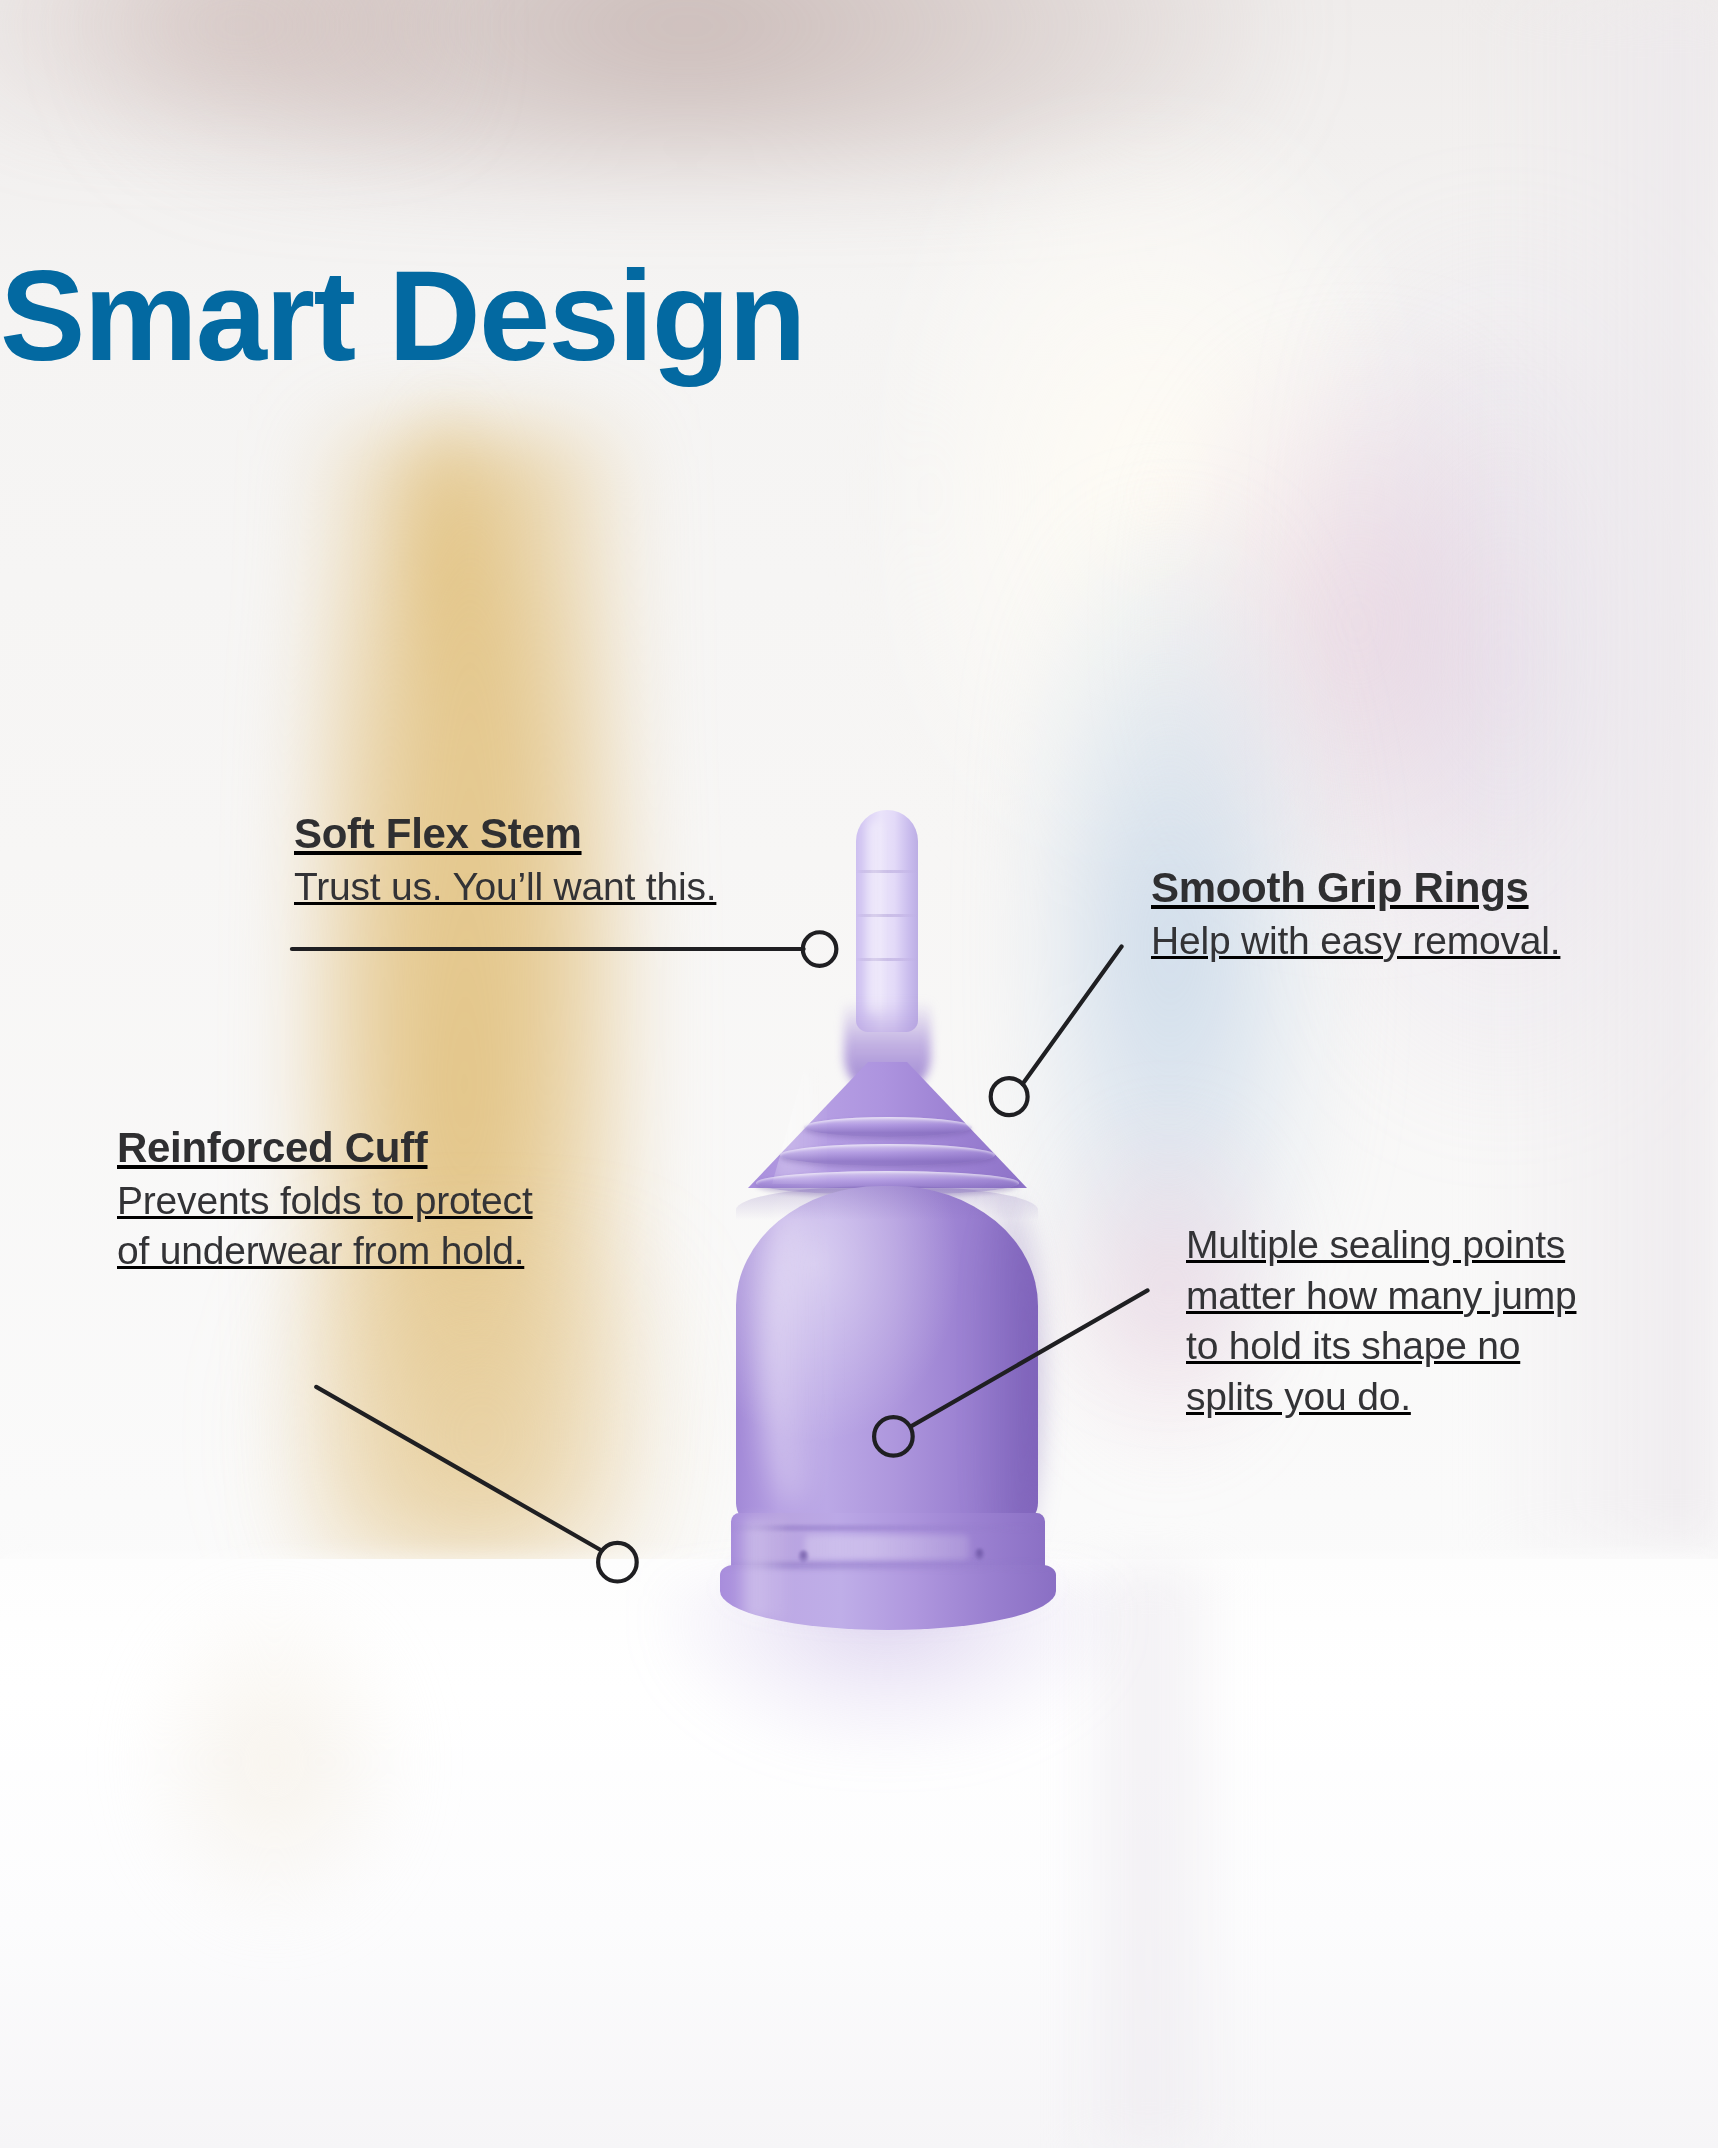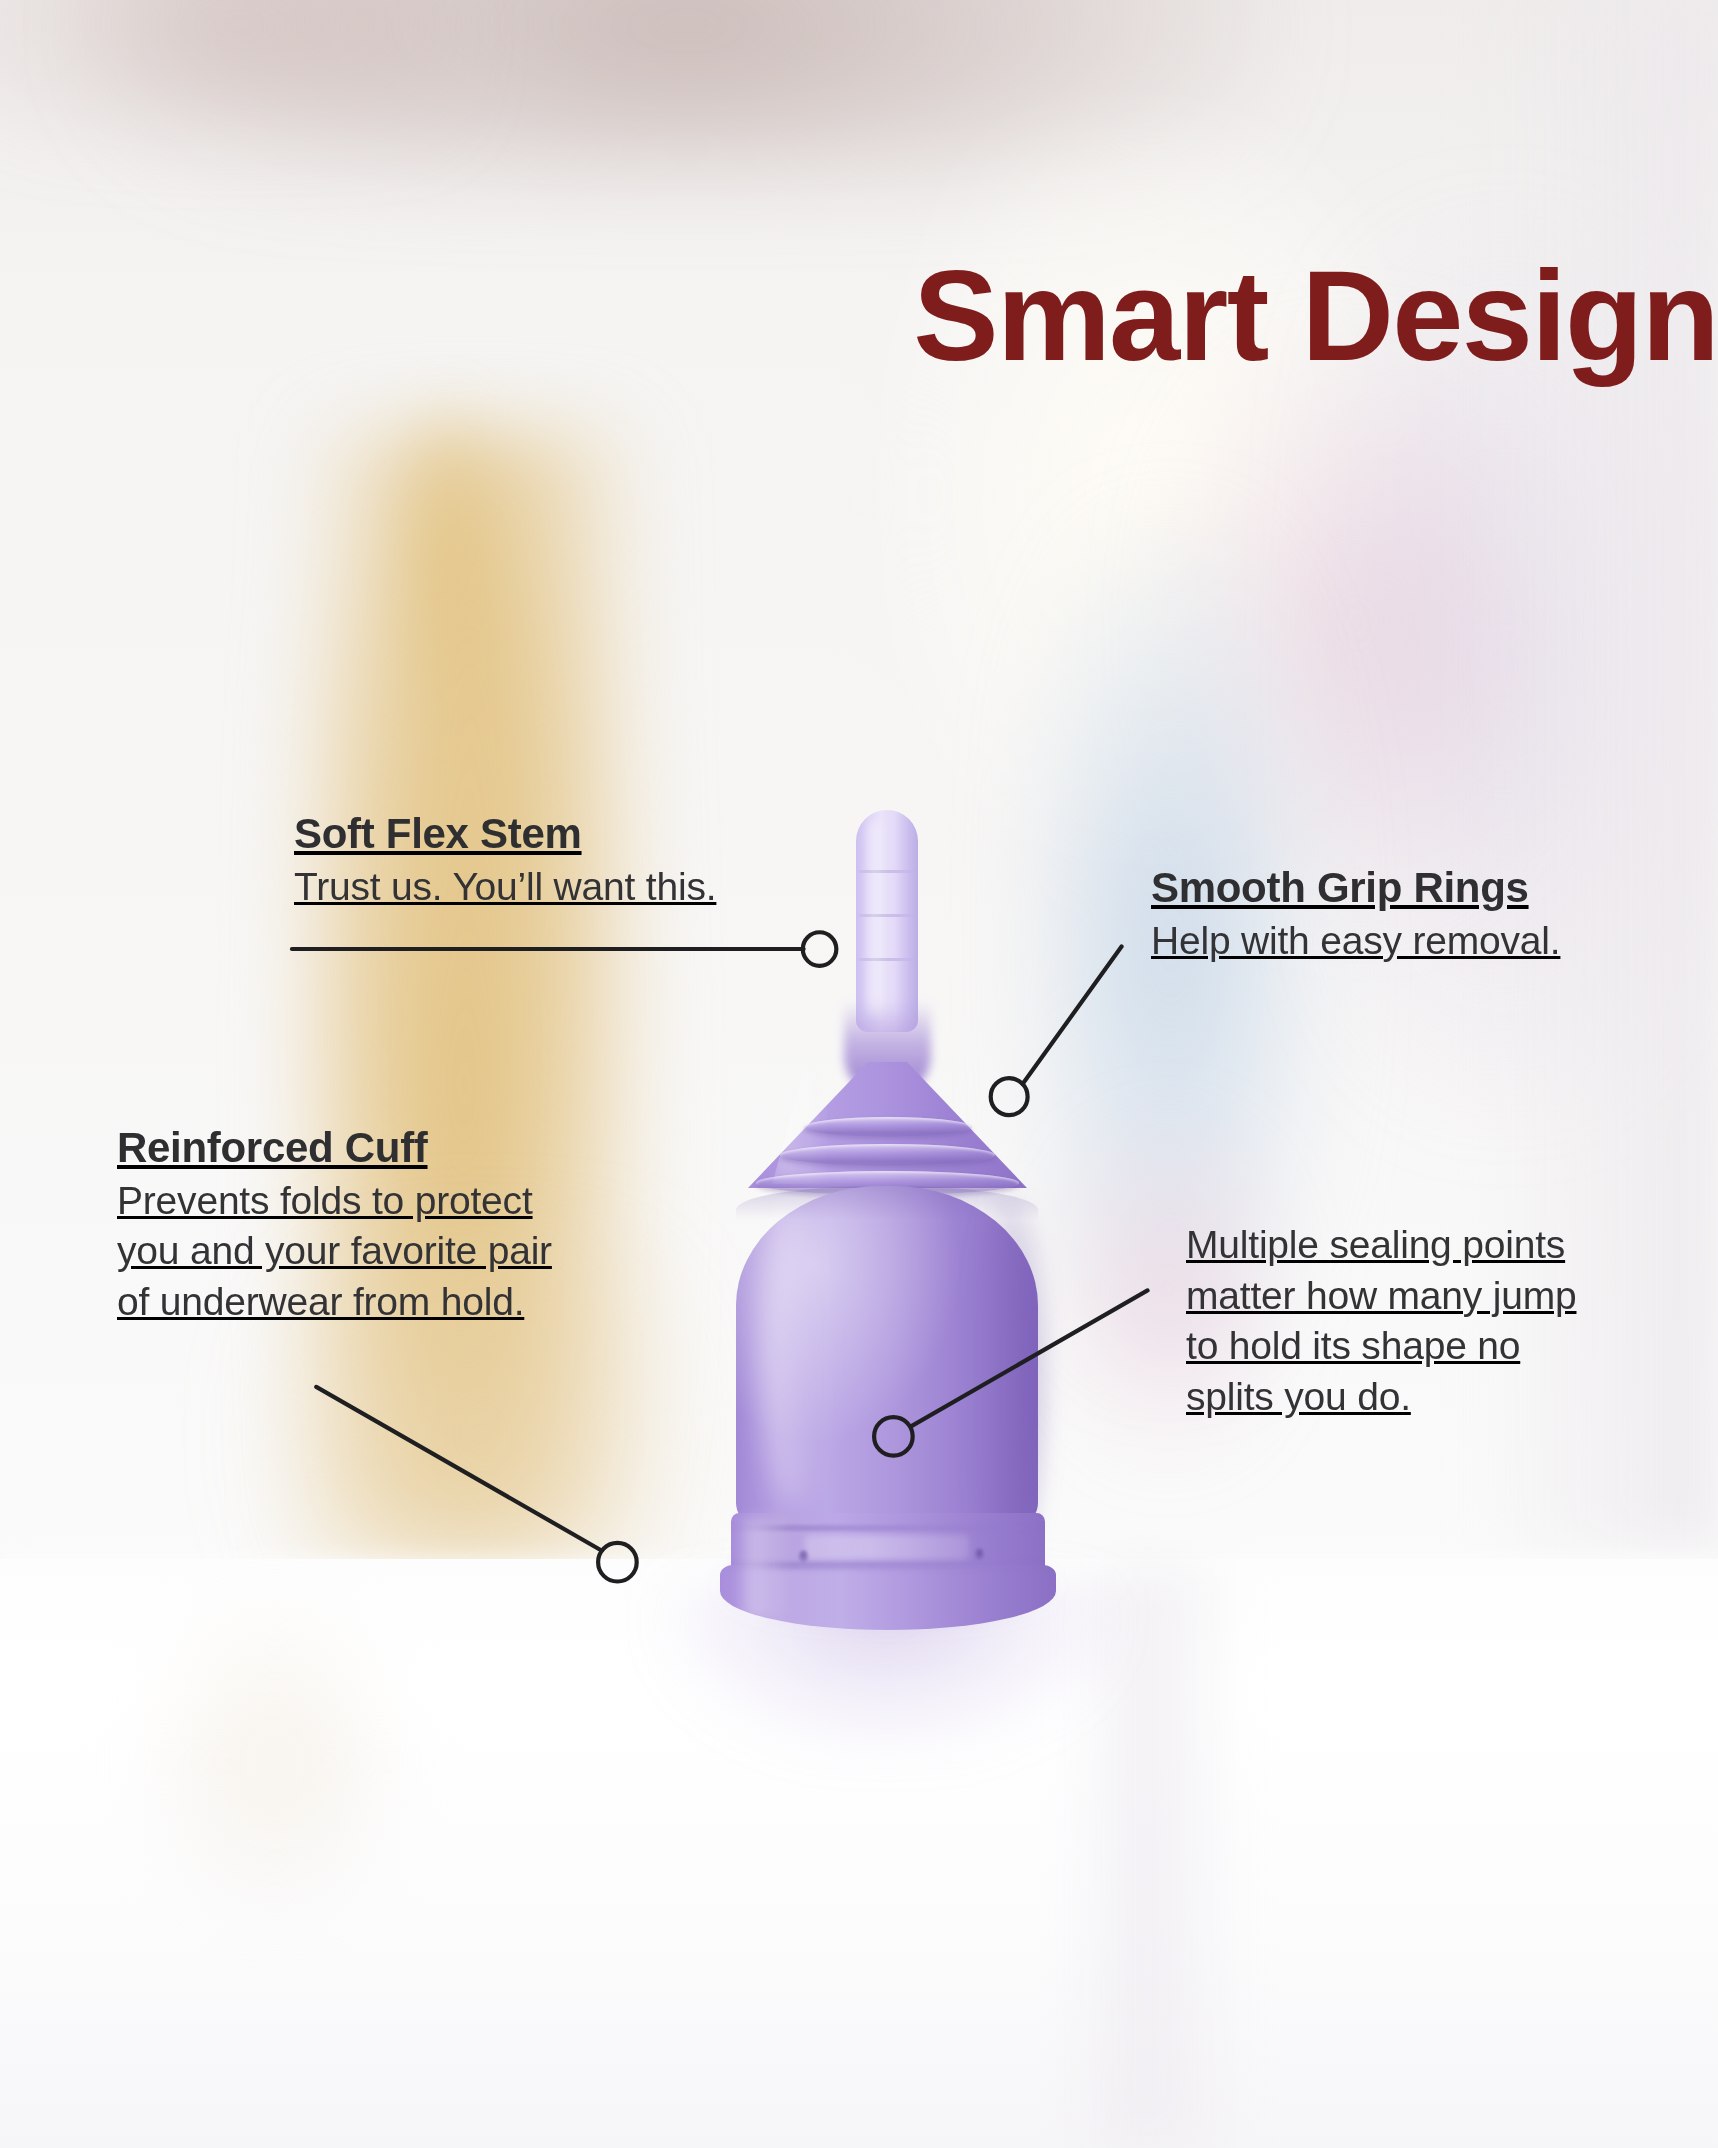--- a/index.html
+++ b/index.html
@@ -233,25 +233,25 @@
     filter:blur(11.7px);
     border-radius:50%;
   }
 
   
   #leaders { position:absolute; inset:0; }
 
   
   .page-title {
     position:absolute; left:0; right:0; top:252px;
-    text-align:right;
+    text-align:left;
     font-size:128px;
     font-weight:700;
     letter-spacing:-1.7px;
-    color:#7f1d1d;
+    color:#0369a1;
     line-height:1;
   }
   .callout { position:absolute;text-decoration:underline; }
   .callout .c-title {
     font-size:42px; font-weight:700; color:#2f2f31;
     letter-spacing:-0.3px; line-height:1.16;
     white-space:nowrap;
   }
   .callout .c-body {
     font-size:39px; font-weight:400; color:#333336;
@@ -351,21 +351,20 @@
   <div class="c-title">Smooth Grip Rings</div>
   <div class="c-body">
     <div>Help with easy removal.</div>
   </div>
 </div>
 
 <div class="callout" id="callout-cuff">
   <div class="c-title">Reinforced Cuff</div>
   <div class="c-body">
     <div>Prevents folds to protect</div>
-    <div>you and your favorite pair</div>
     <div>of underwear from hold.</div>
   </div>
 </div>
 
 <div class="callout" id="callout-shape">
   <div class="c-body">
     <div>Multiple sealing points</div>
     <div>matter how many jump</div>
     <div>to hold its shape no</div>
     <div>splits you do.</div>

